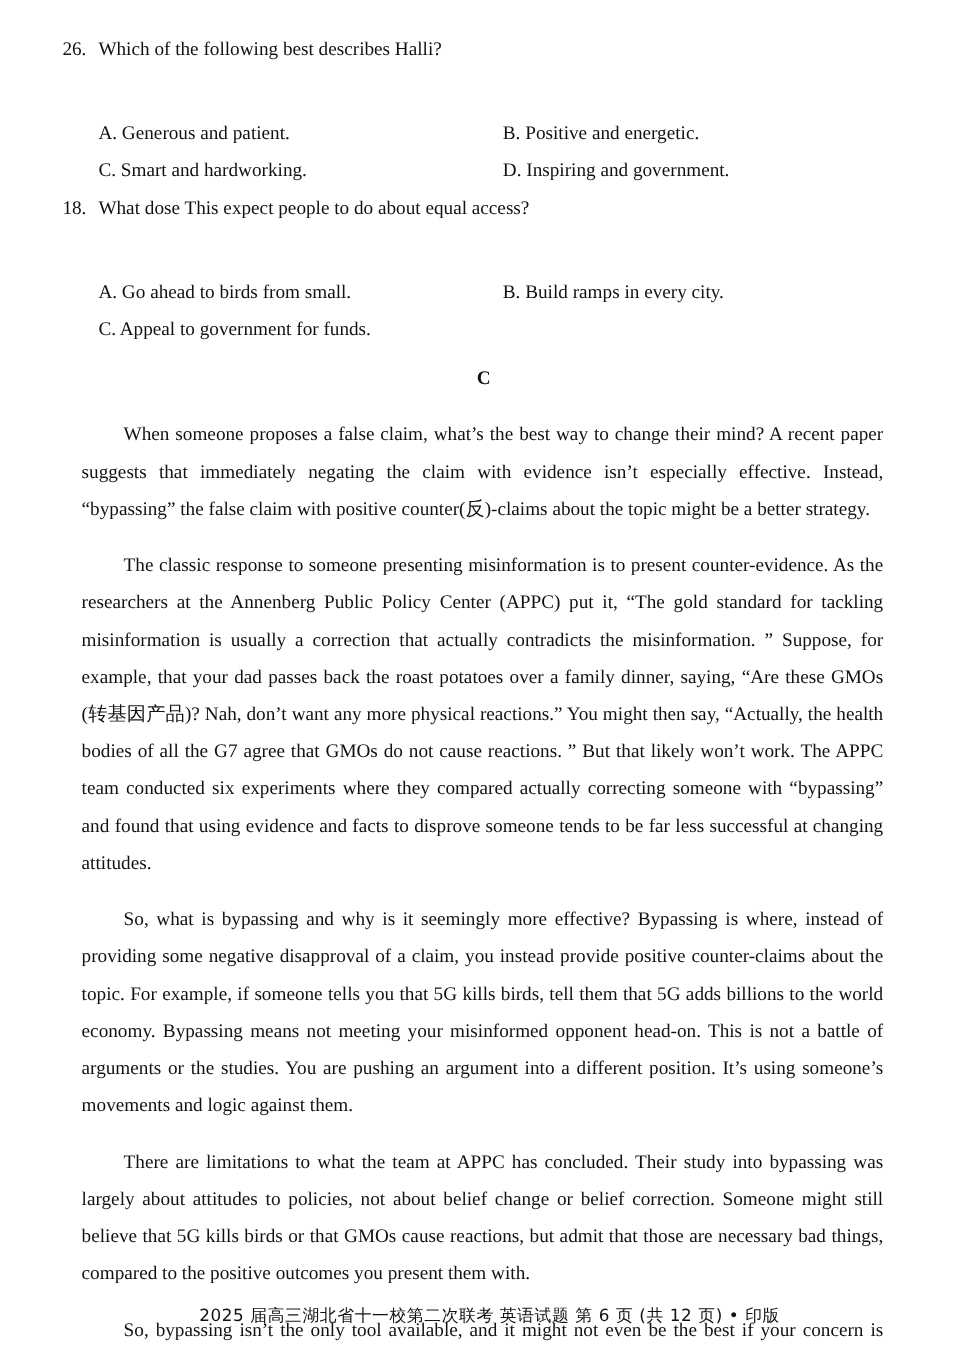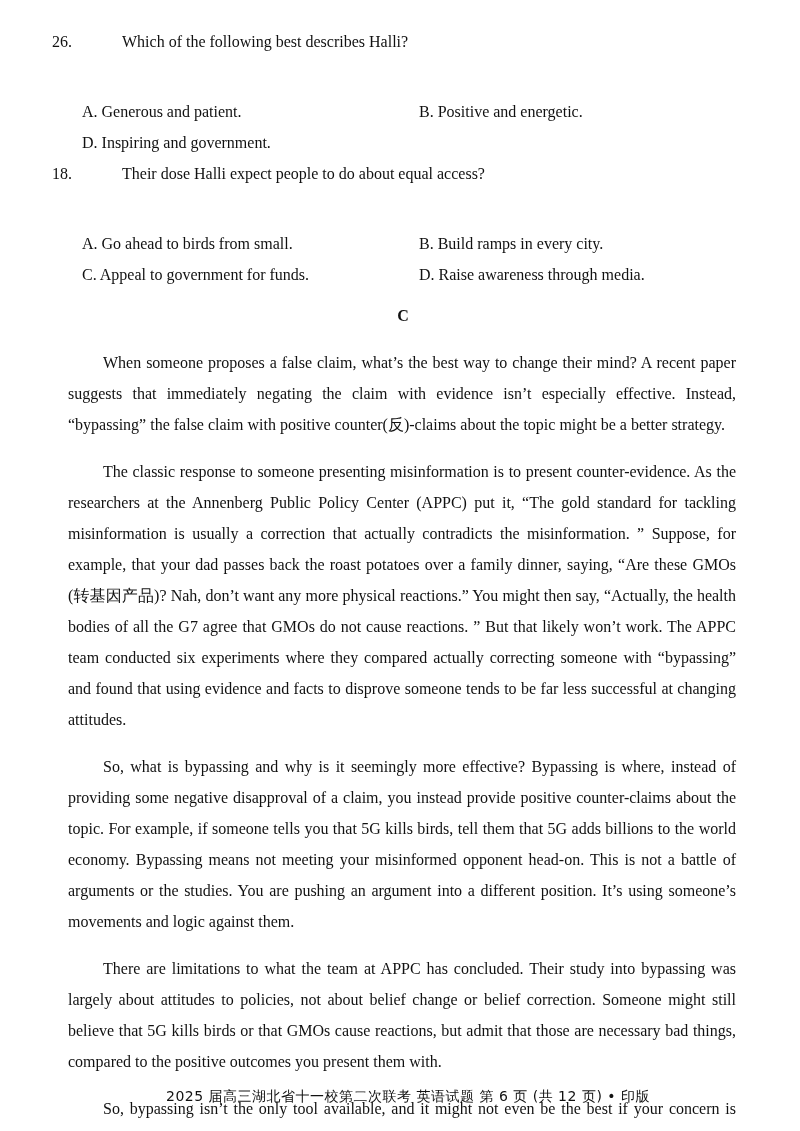--- a/index.html
+++ b/index.html
@@ -20,21 +20,20 @@
       left: 52px;
       top: 26px;
       width: 700px;
     }
     .question {
       font-size: 16px;
       line-height: 31px;
     }
     .q-stem {
       display: flex;
-      gap: 40px;
     }
     .q-num {
       width: 30px;
       flex: 0 0 30px;
     }
     .options {
       display: grid;
       grid-template-columns: 337px 1fr;
       padding-left: 30px;
       margin-top: 39px;
@@ -77,34 +76,34 @@
 <div class="page">
 
   <div class="question">
     <div class="q-stem">
       <span class="q-num">26.</span>
       <span>Which of the following best describes Halli?</span>
     </div>
     <div class="options">
       <span class="option">A. Generous and patient.</span>
       <span class="option">B. Positive and energetic.</span>
+      <span class="option">C. Smart and hardworking.</span>
       <span class="option">D. Inspiring and government.</span>
     </div>
   </div>
 
   <div class="question">
     <div class="q-stem">
       <span class="q-num">18.</span>
-      <span>Their dose Halli expect people to do about equal access?</span>
+      <span>What dose This expect people to do about equal access?</span>
     </div>
     <div class="options">
       <span class="option">A. Go ahead to birds from small.</span>
       <span class="option">B. Build ramps in every city.</span>
       <span class="option">C. Appeal to government for funds.</span>
-      <span class="option">D. Raise awareness through media.</span>
     </div>
   </div>
 
   <div class="section-title">C</div>
 
   <div class="passage">
     <p class="para">When someone proposes a false claim, what’s the best way to change their mind? A recent paper suggests that immediately negating the claim with evidence isn’t especially effective. Instead, “bypassing” the false claim with positive counter(反)-claims about the topic might be a better strategy.</p>
     <p class="para">The classic response to someone presenting misinformation is to present counter-evidence. As the researchers at the Annenberg Public Policy Center (APPC) put it, “The gold standard for tackling misinformation is usually a correction that actually contradicts the misinformation. ” Suppose, for example, that your dad passes back the roast potatoes over a family dinner, saying, “Are these GMOs (转基因产品)? Nah, don’t want any more physical reactions.”  You might then say, “Actually, the health bodies of all the G7 agree that GMOs do not cause reactions. ” But that likely won’t work. The APPC team conducted six experiments where they compared actually correcting someone with “bypassing” and found that using evidence and facts to disprove someone tends to be far less successful at changing attitudes.</p>
     <p class="para">So, what is bypassing and why is it seemingly more effective? Bypassing is where, instead of providing some negative disapproval of a claim, you instead provide positive counter-claims about the topic. For example, if someone tells you that 5G kills birds, tell them that 5G adds billions to the world economy. Bypassing means not meeting your misinformed opponent head-on. This is not a battle of arguments or the studies. You are pushing an argument into a different position. It’s using someone’s movements and logic against them.</p>
     <p class="para">There are limitations to what the team at APPC has concluded. Their study into bypassing was largely about attitudes to policies, not about belief change or belief correction. Someone might still believe that 5G kills birds or that GMOs cause reactions, but admit that those are necessary bad things, compared to the positive outcomes you present them with.</p>

